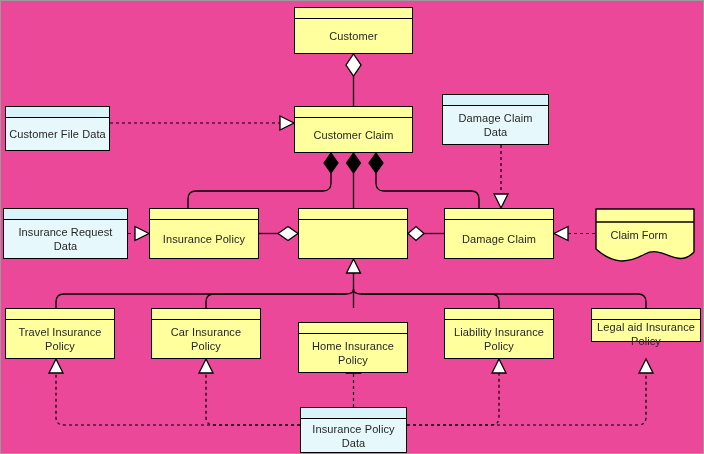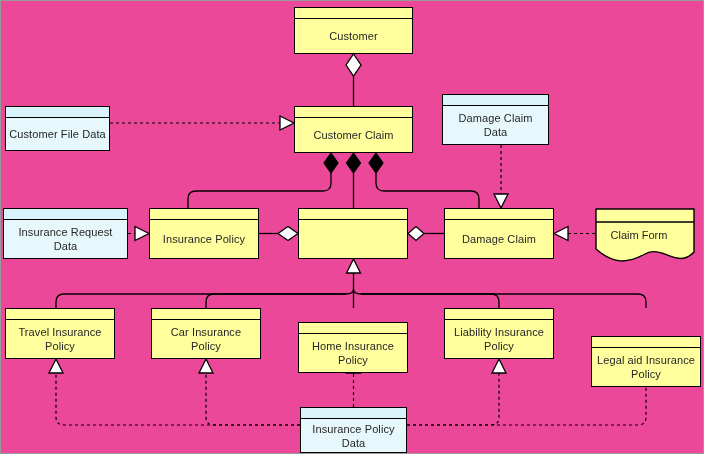--- a/index.html
+++ b/index.html
@@ -233,21 +233,21 @@
   <div class="node yellow" style="left:297px; top:321px; width:110px; height:51px;">
     <div class="band"></div>
     <div class="body">Home Insurance Policy</div>
   </div>
 
   <div class="node yellow" style="left:443px; top:307px; width:110px; height:51px;">
     <div class="band"></div>
     <div class="body">Liability Insurance Policy</div>
   </div>
 
-  <div class="node yellow" style="left:590px; top:307px; width:110px; height:51px;margin-top:28px;">
+  <div class="node yellow" style="left:590px; top:307px; width:110px; height:34px;">
     <div class="band"></div>
     <div class="body">Legal aid Insurance Policy</div>
   </div>
 
   <div class="node cyan" style="left:299px; top:406px; width:107px; height:46px;">
     <div class="band"></div>
     <div class="body">Insurance Policy Data</div>
   </div>
 
 </div>

